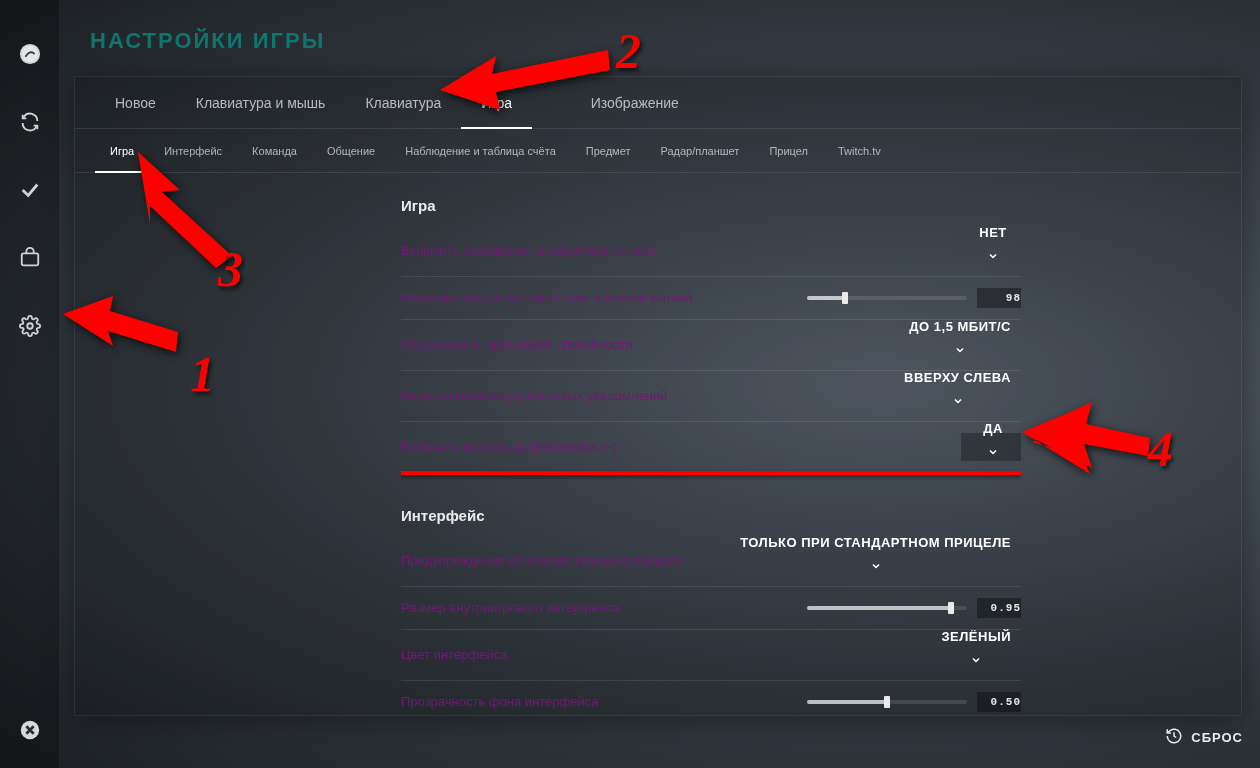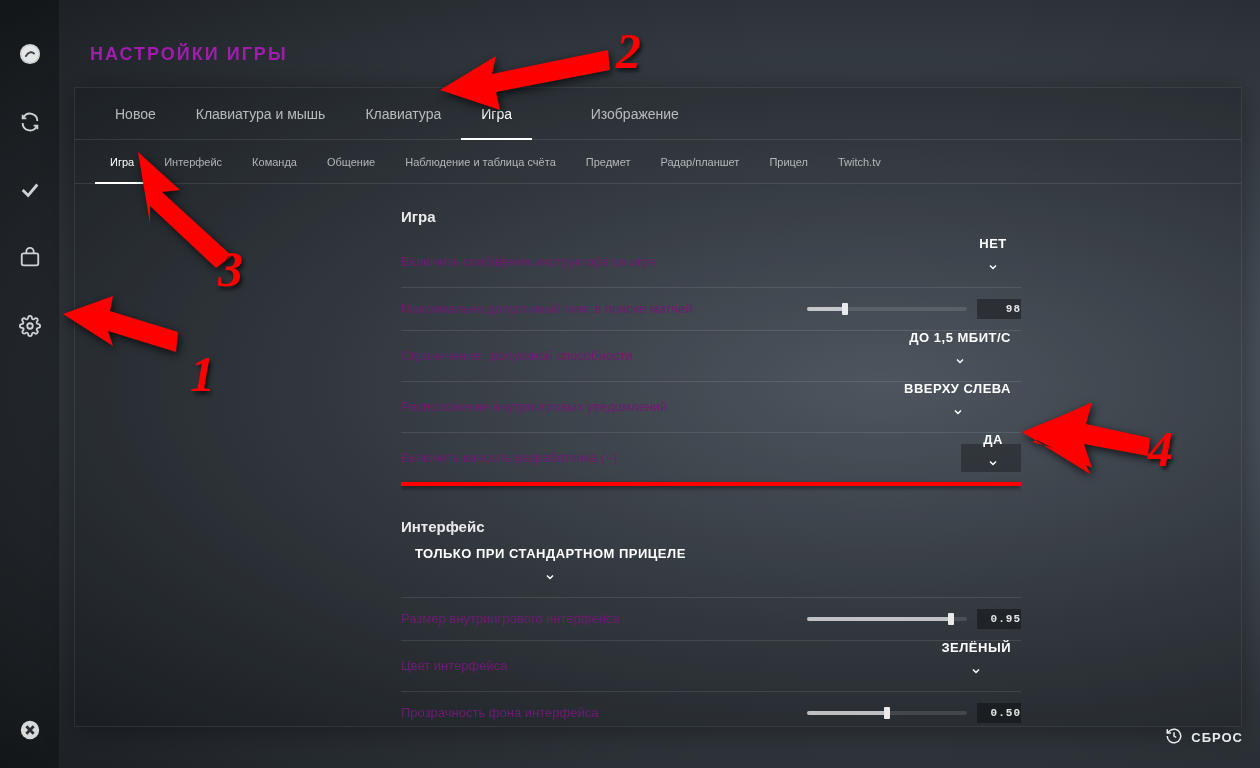--- a/index.html
+++ b/index.html
@@ -31,22 +31,22 @@
     display: flex; align-items: center; justify-content: center;
     color: #cfd3d6;
   }
 
   
   .main {
     position: absolute; left: 60px; right: 0; top: 0; bottom: 0;
     padding: 0 0 0 0;
   }
   .page-title {
-    padding: 44px 0 22px 30px;
-    font-size: 18px; letter-spacing: 2px; font-weight: 700; color: #a21caf;
+    padding: 28px 0 22px 30px;
+    font-size: 22px; letter-spacing: 2px; font-weight: 700; color: #0f766e;
     text-transform: uppercase;
   }
   .card {
     margin: 0 18px 8px 14px;
     background: rgba(0,0,0,0.18);
     border: 1px solid rgba(255,255,255,0.08);
     box-shadow: 0 4px 30px rgba(0,0,0,0.4);
     height: 640px;
     position: relative;
   }
@@ -283,20 +283,21 @@
                   <polyline points="6 9 12 15 18 9"></polyline>
                 </svg></span>
           </div>
         </div>
       </div>
       <div class="red-underline"></div>
 
       <div class="section-title" style="padding-top:32px">Интерфейс</div>
 
       <div class="row">
+        <div class="label">Предупреждение об огне по своим на прицеле</div>
         <div class="control">
           <div class="dropdown">
             <span>ТОЛЬКО ПРИ СТАНДАРТНОМ ПРИЦЕЛЕ</span>
             <span class="chev"><svg viewBox="0 0 24 24" fill="none" stroke="currentColor" stroke-width="3">
                   <polyline points="6 9 12 15 18 9"></polyline>
                 </svg></span>
           </div>
         </div>
       </div>
 

